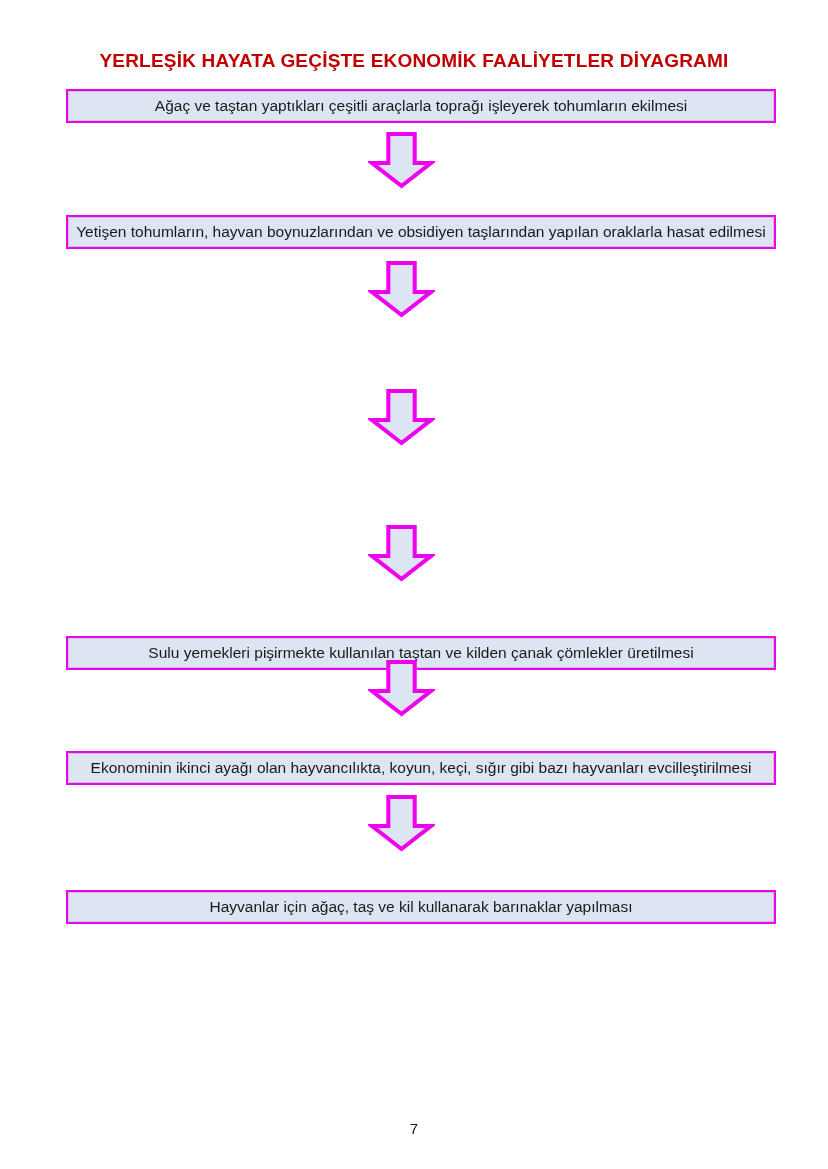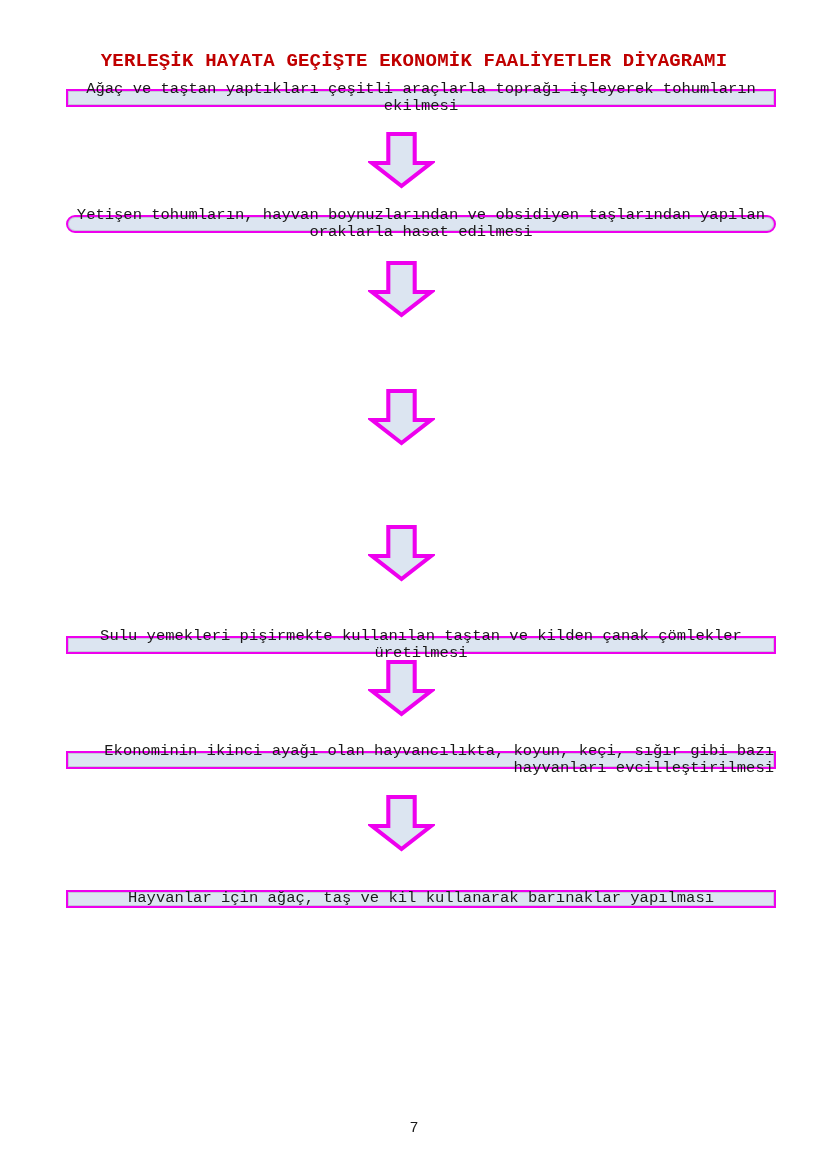--- a/index.html
+++ b/index.html
@@ -9,52 +9,52 @@
     --text: #1A1A1A;
   }
   * { margin: 0; padding: 0; box-sizing: border-box; }
   html, body { background: #ffffff; }
   .page {
     position: relative;
     width: 828px;
     height: 1169px;
     margin: 0 auto;
     background: #ffffff;
-    font-family: Liberation Mono, monospace;
+    font-family: Liberation Sans, sans-serif;
     overflow: hidden;
   }
   .title {
     position: absolute;
     top: 50px;
     left: 0;
     width: 100%;
     text-align: center;
     font-size: 19px;
     font-weight: bold;
     letter-spacing: 0.2px;
     color: var(--title-red, #C00000);
   }
   .step-box {
     position: absolute;
     left: 66px;
     width: 710px;
-    height: 18px;
+    height: 34px;
     background: var(--box-fill, #DCE5F1);
     border: 2.5px solid var(--border-magenta, #EE00EE);
     box-shadow: inset 0 0 0 1px rgba(90, 60, 110, 0.18);
     display: flex;
     align-items: center;
     justify-content: center;
     text-align: center;
     font-size: 15.5px;
     color: var(--text, #1A1A1A);
     line-height: 1.1;
   }
   .box-1 { top: 89px; }
-  .box-2 { top: 215px; border-radius: 11px; }
+  .box-2 { top: 215px; }
   .box-3 { top: 341px; }
   .box-4 { top: 479px; }
   .box-5 { top: 636px; }
   .box-6 { top: 751px; text-align: right; }
   .box-7 { top: 890px; }
   .arrow {
     position: absolute;
     left: 368px;
     width: 67px;
     height: 57px;

